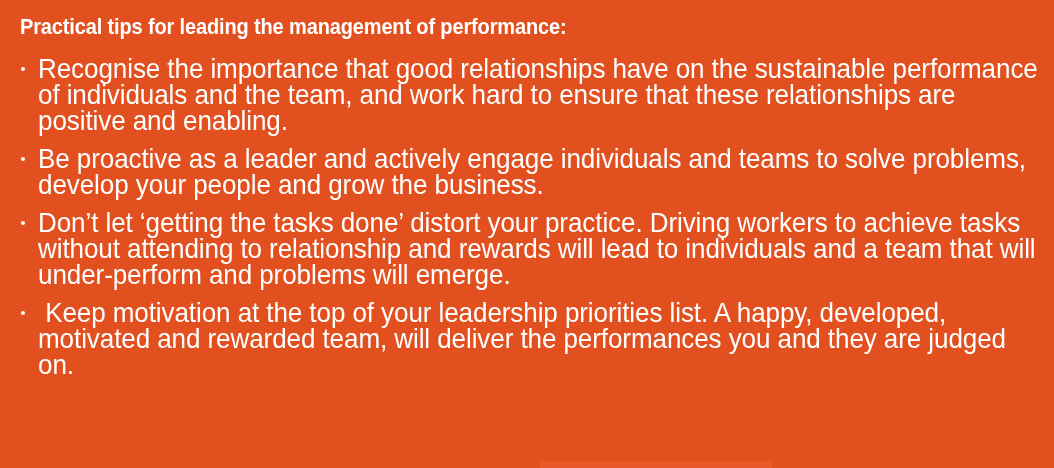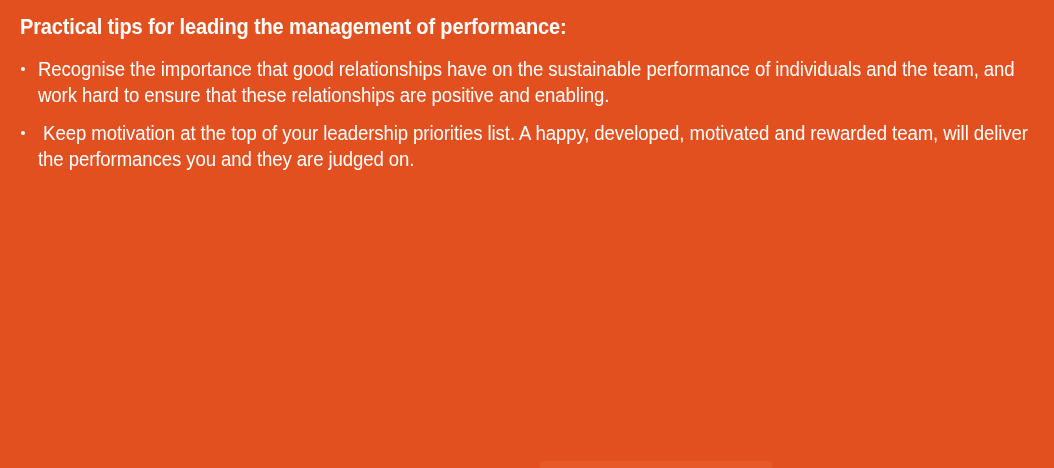--- a/index.html
+++ b/index.html
@@ -51,21 +51,21 @@
     width: 1022px;
     margin: 0;
     padding: 0;
     list-style: none;
   }
   .tip-item {
     position: relative;
     margin: 0 0 12px 0;
     padding: 0 0 0 18px;
     color: #ffffff;
-    font-size: 20px;
+    font-size: 28px;
     line-height: 26px;
     letter-spacing: -0.1px;
   }
   .tip-item:last-child {
     margin-bottom: 8px;
   }
   .tip-bullet {
     position: absolute;
     left: 1px;
     top: 11px;
@@ -89,23 +89,31 @@
 
   <div class="heading">Practical tips for leading the management of performance:</div>
 
   <ul class="tips-list">
 
     <li class="tip-item">
       <span class="tip-bullet"></span>
       <span class="tip-text">Recognise the importance that good relationships have on the sustainable performance of individuals and the team, and work hard to ensure that these relationships are positive and enabling.</span>
     </li>
 
+    <li class="tip-item">
+      <span class="tip-bullet"></span>
+      <span class="tip-text">Be proactive as a leader and actively engage individuals and teams to solve problems, develop your people and grow the business.</span>
+    </li>
 
 
 
+    <li class="tip-item">
+      <span class="tip-bullet"></span>
+      <span class="tip-text">Don’t let ‘getting the tasks done’ distort your practice. Driving workers to achieve tasks without attending to relationship and rewards will lead to individuals and a team that will under-perform and problems will emerge.</span>
+    </li>
 
     <li class="tip-item">
       <span class="tip-bullet"></span>
       <span class="tip-text"> Keep motivation at the top of your leadership priorities list. A happy, developed, motivated and rewarded team, will deliver the performances you and they are judged on.</span>
     </li>
 
   </ul>
 
   <div class="bottom-band"></div>
 

